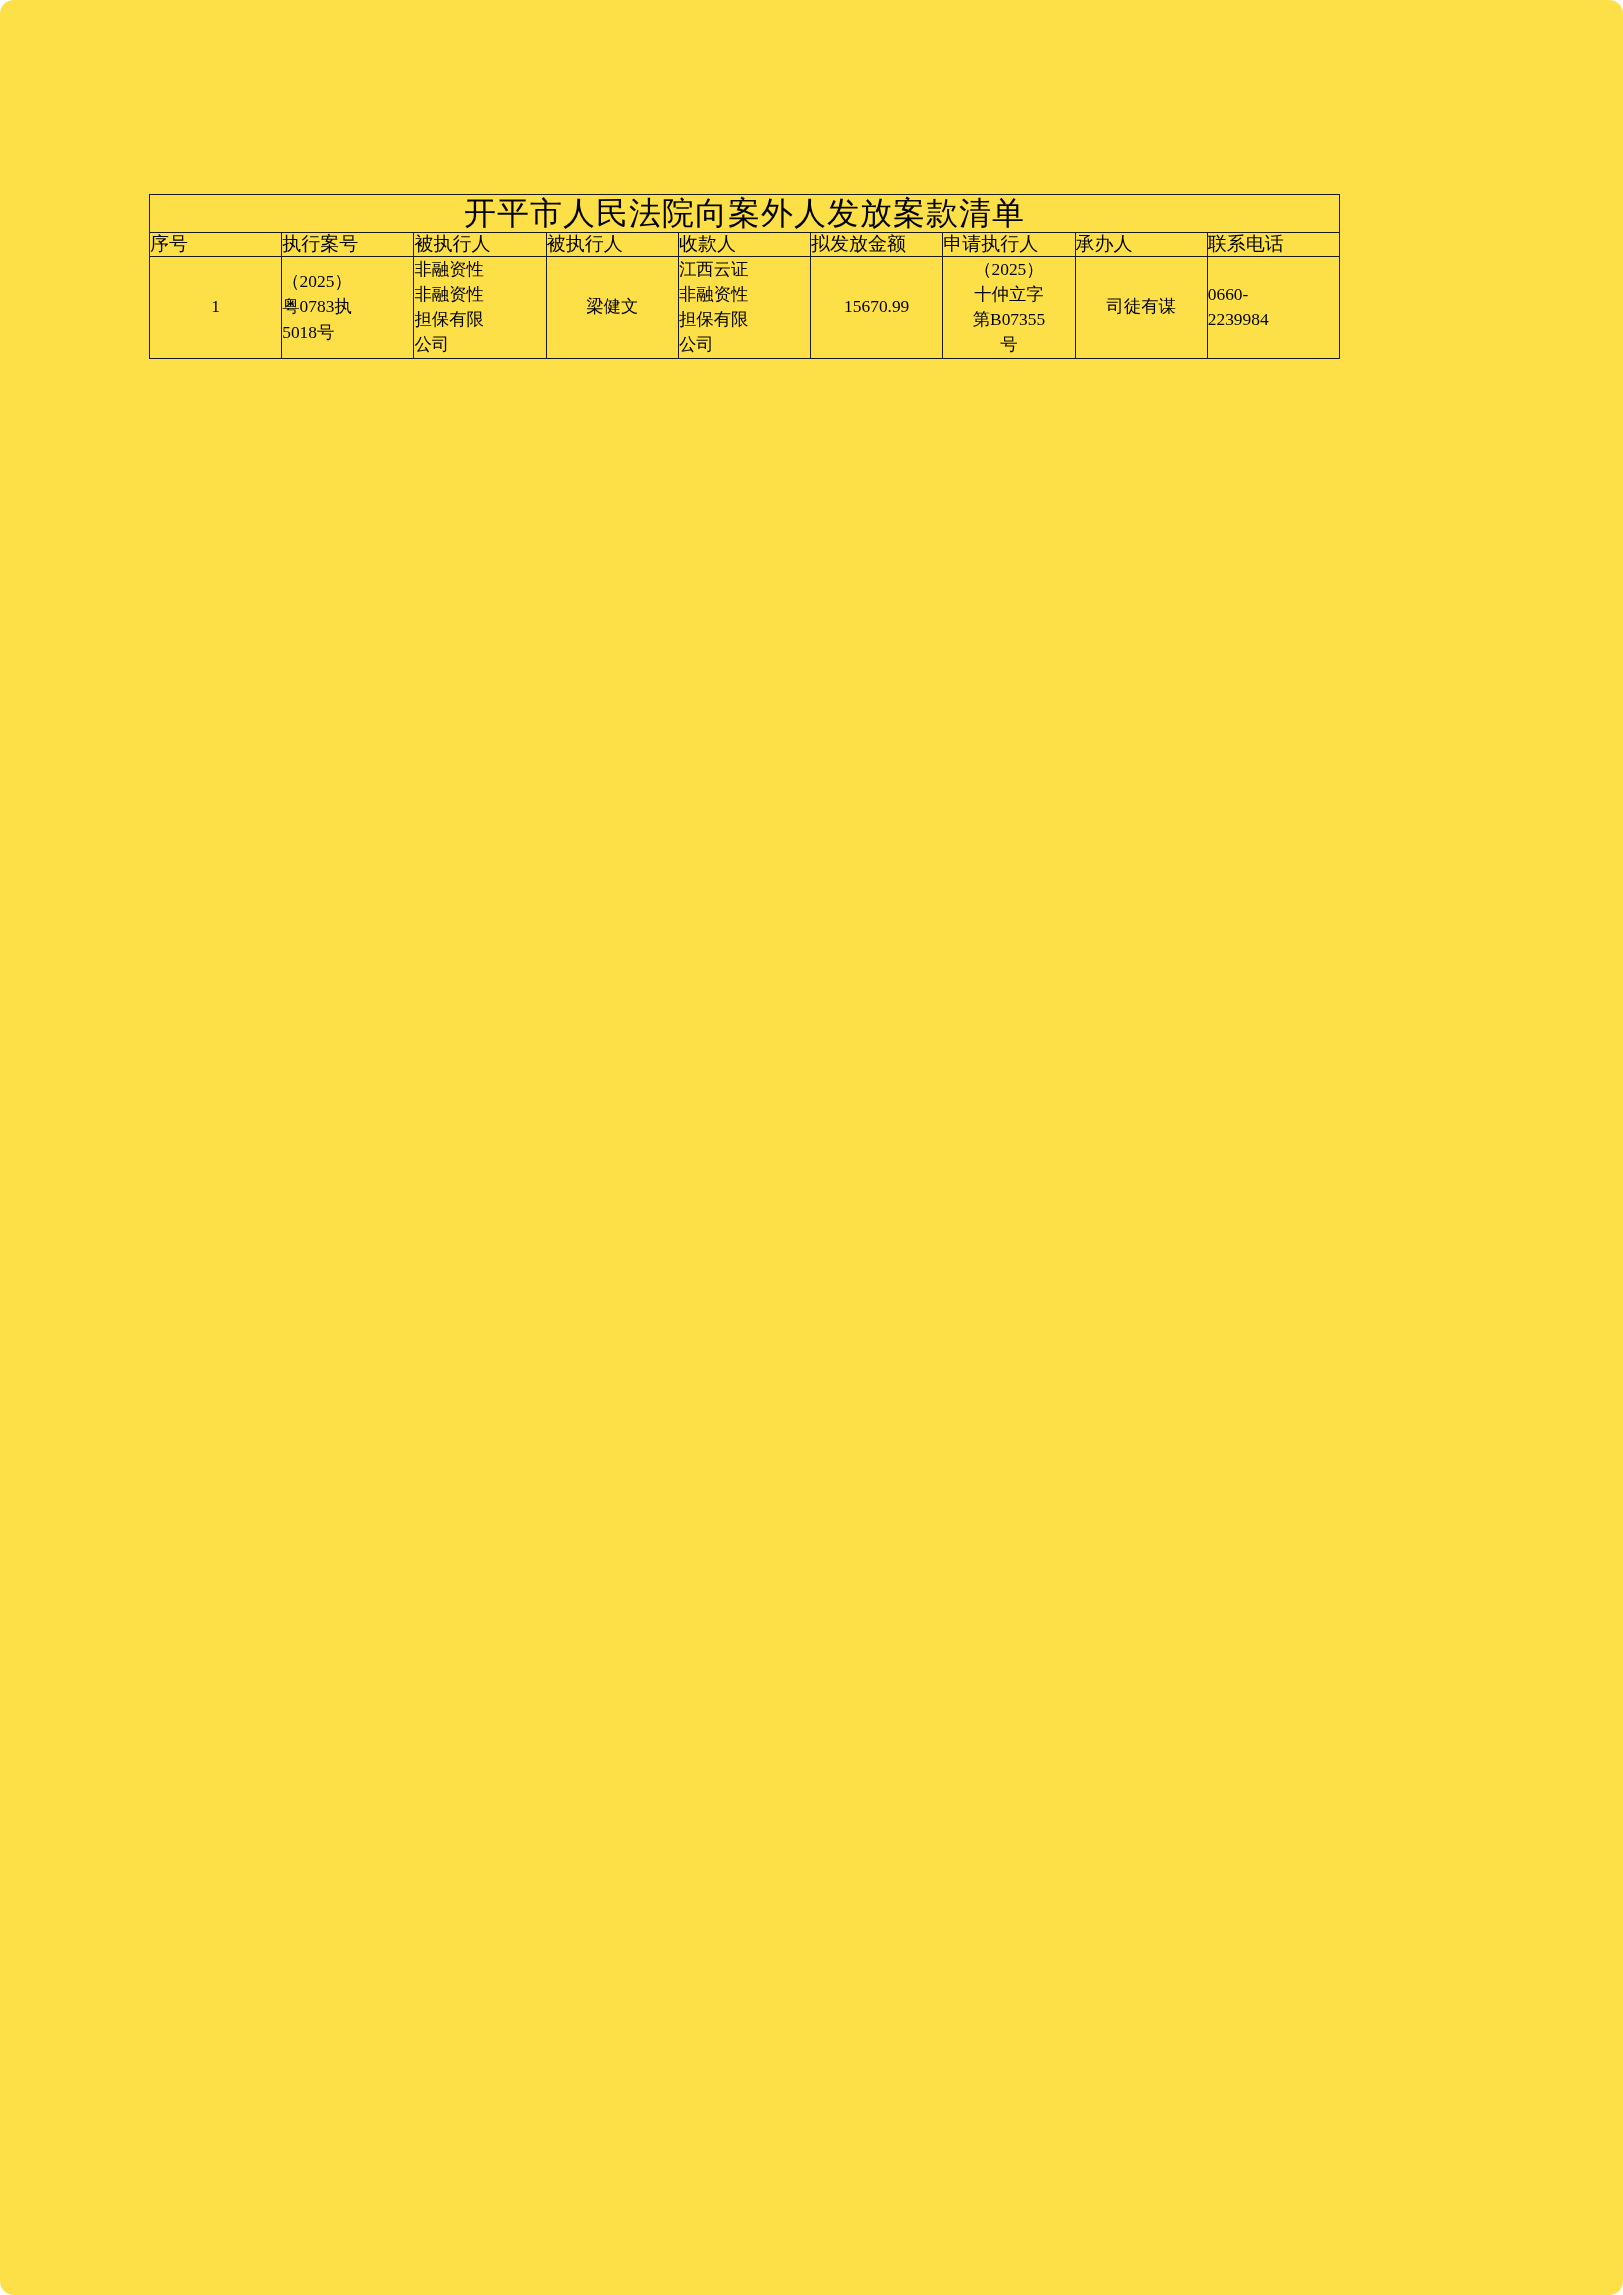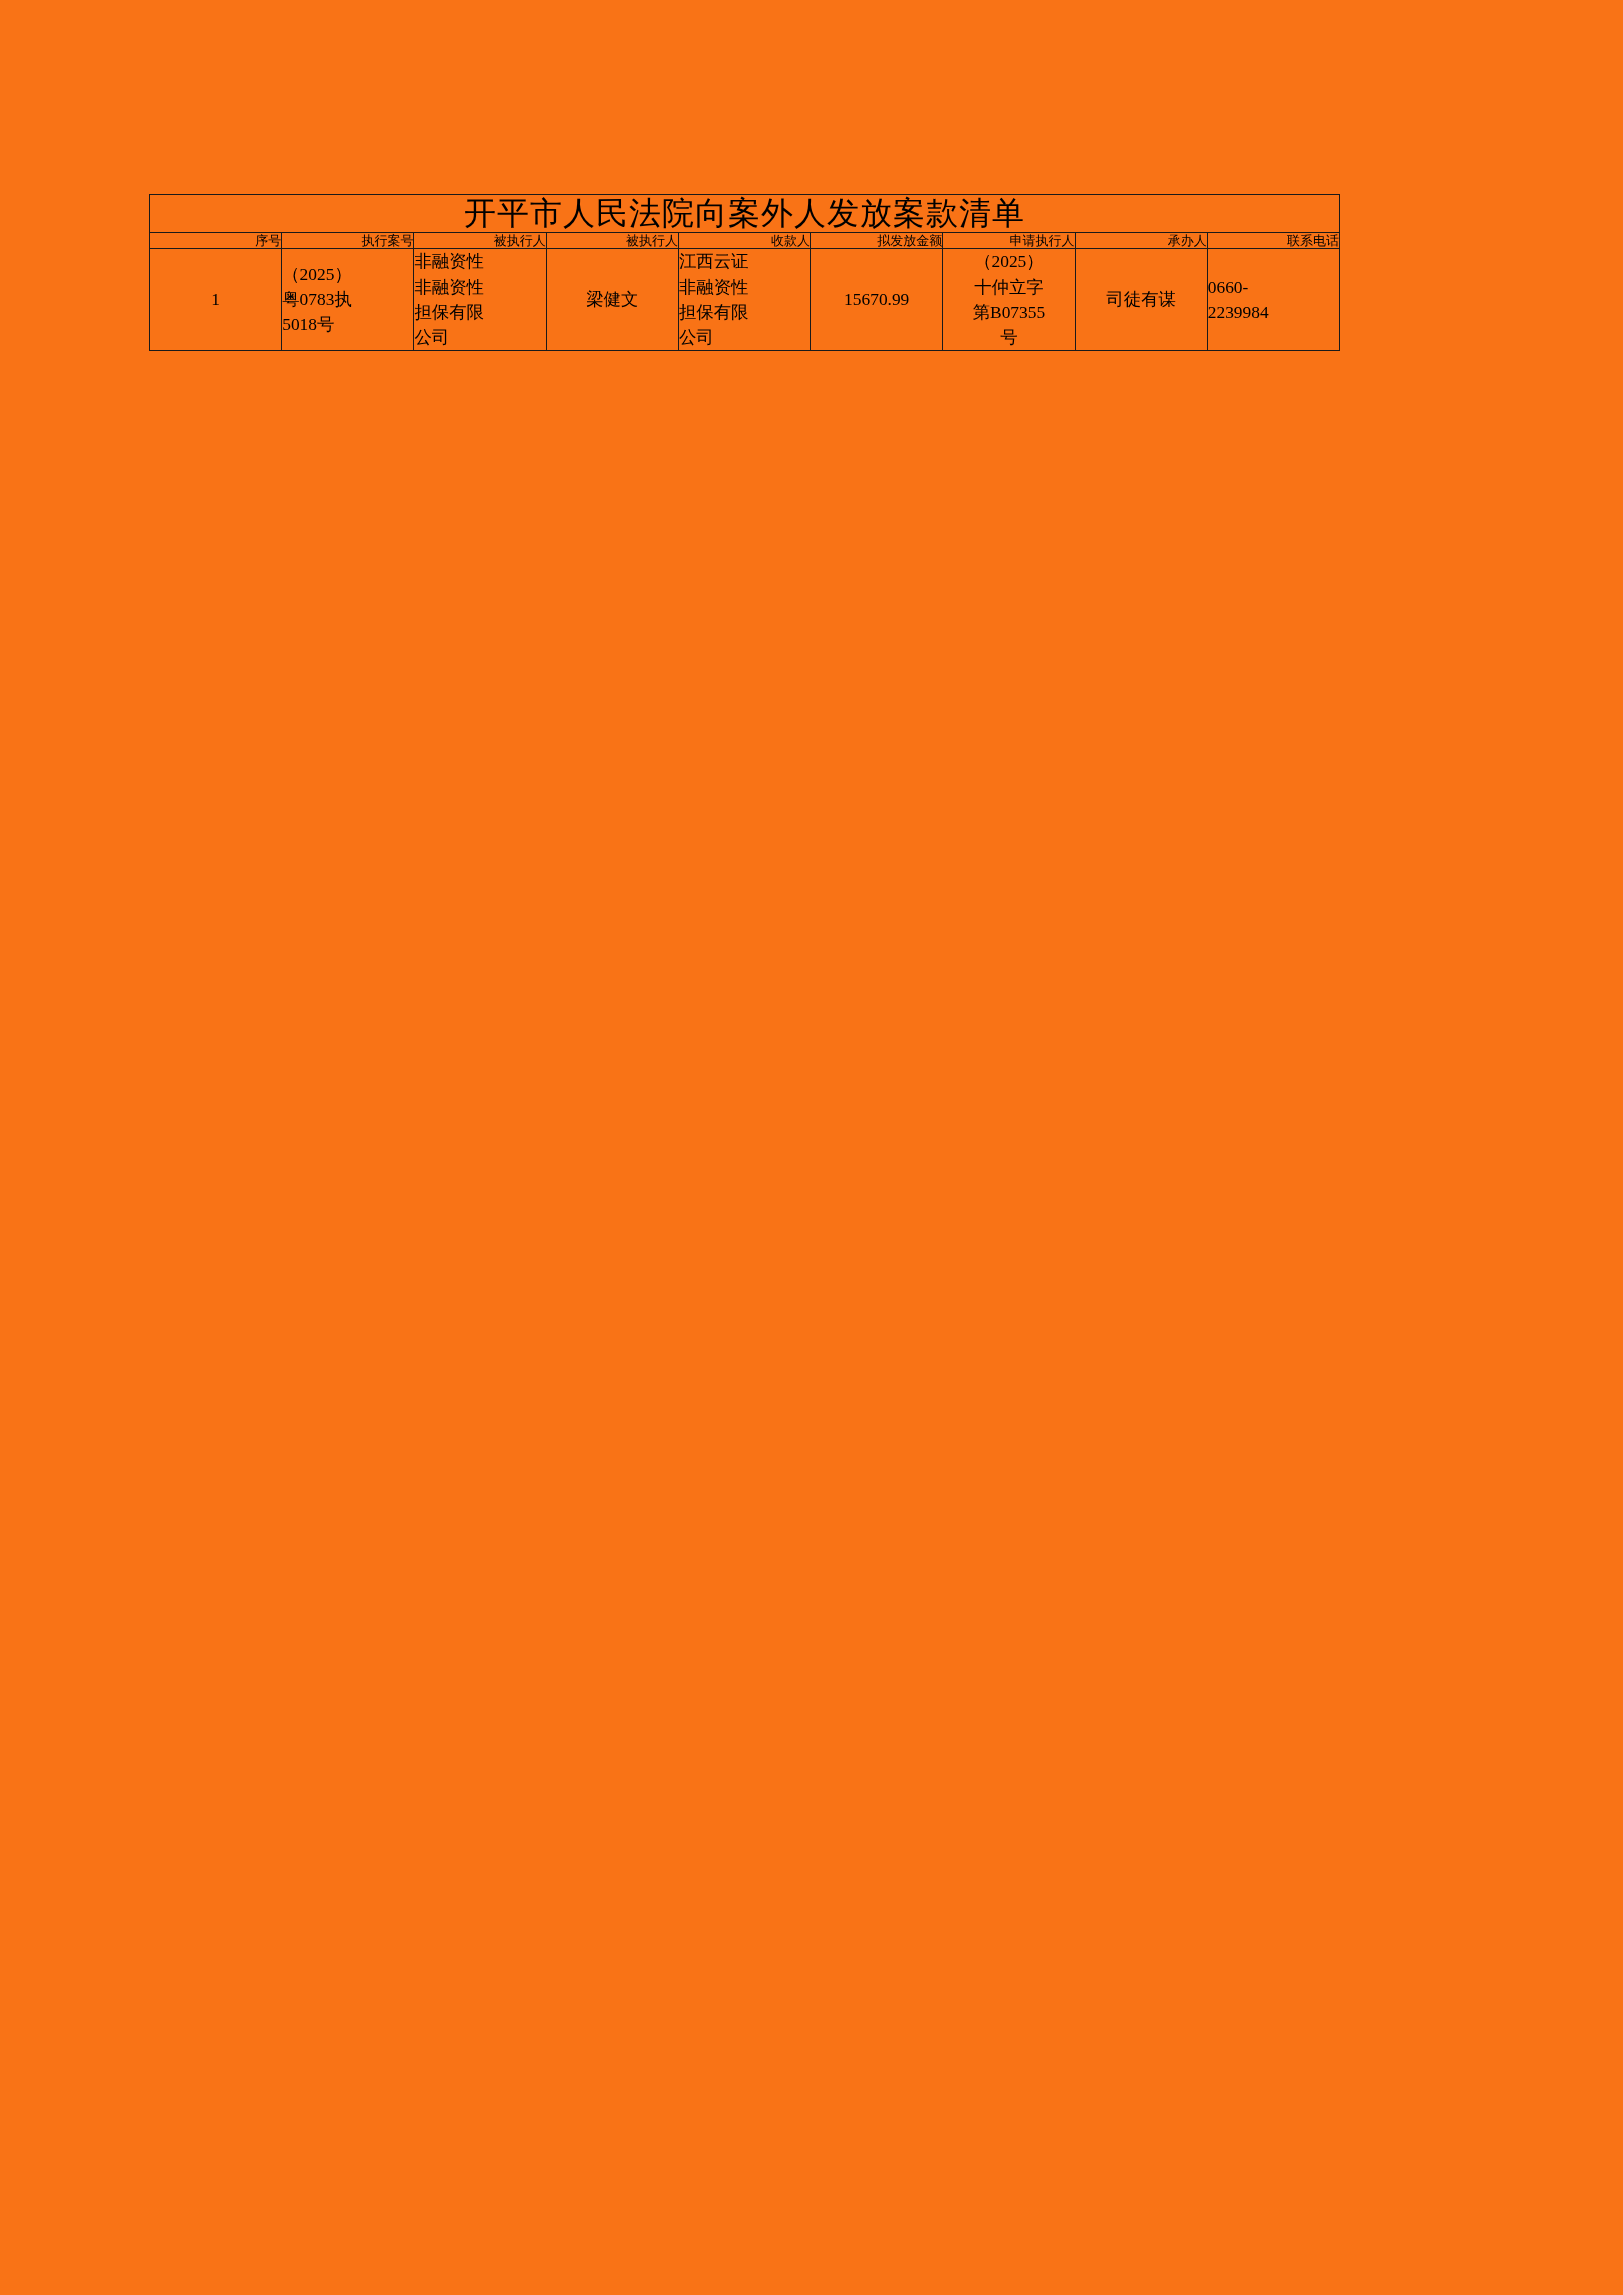--- a/index.html
+++ b/index.html
@@ -13,21 +13,22 @@
     font-family: "Liberation Serif", "DejaVu Serif", serif;
     color: #000000;
     position: relative;
     overflow: hidden;
   }
 
   
   .page {
     position: absolute;
     inset: 0;
-    background: #f97316;
+    background: #fde047;
+    border-radius: 14px;
   }
 
   .doc-table {
     position: absolute;
     left: 149px;
     top: 194px;
     width: 1191px;
     border-collapse: collapse;
     table-layout: fixed;
   }
@@ -43,22 +44,22 @@
     text-align: center;
     font-size: 32px;
     line-height: 1.15;
     letter-spacing: 1px;
     padding: 11.2px 0 13.3px 0;
     font-family: "Liberation Serif", "DejaVu Serif", serif;
     font-weight: 600;
   }
 
   .head-cell {
-    text-align: right;
-    font-size: 13px;
+    text-align: left;
+    font-size: 19px;
     line-height: 1.2;
     padding: 5.1px 1px 6.1px 1px;
     white-space: nowrap;
     overflow: hidden;
   }
 
   .body-cell {
     font-size: 17.4px;
     line-height: 1.45;
     padding: 5.1px 4.1px 7.2px 4.1px;

